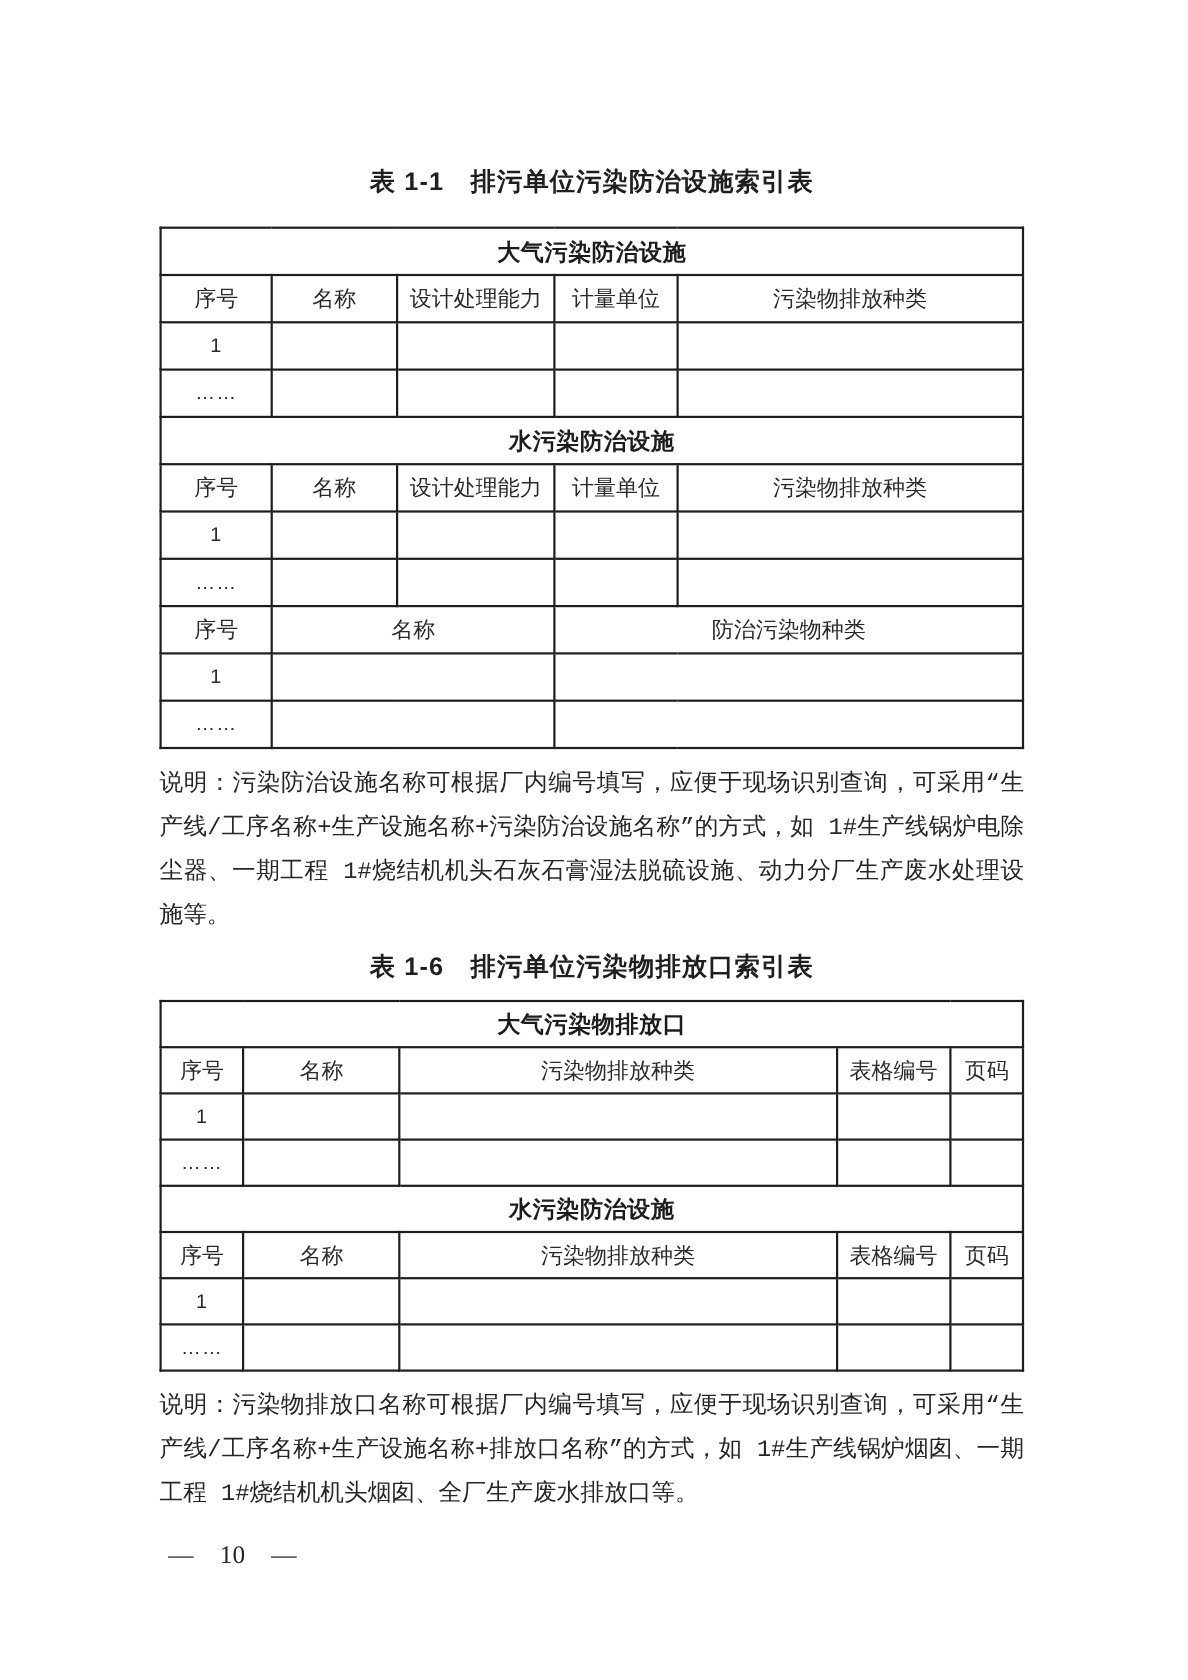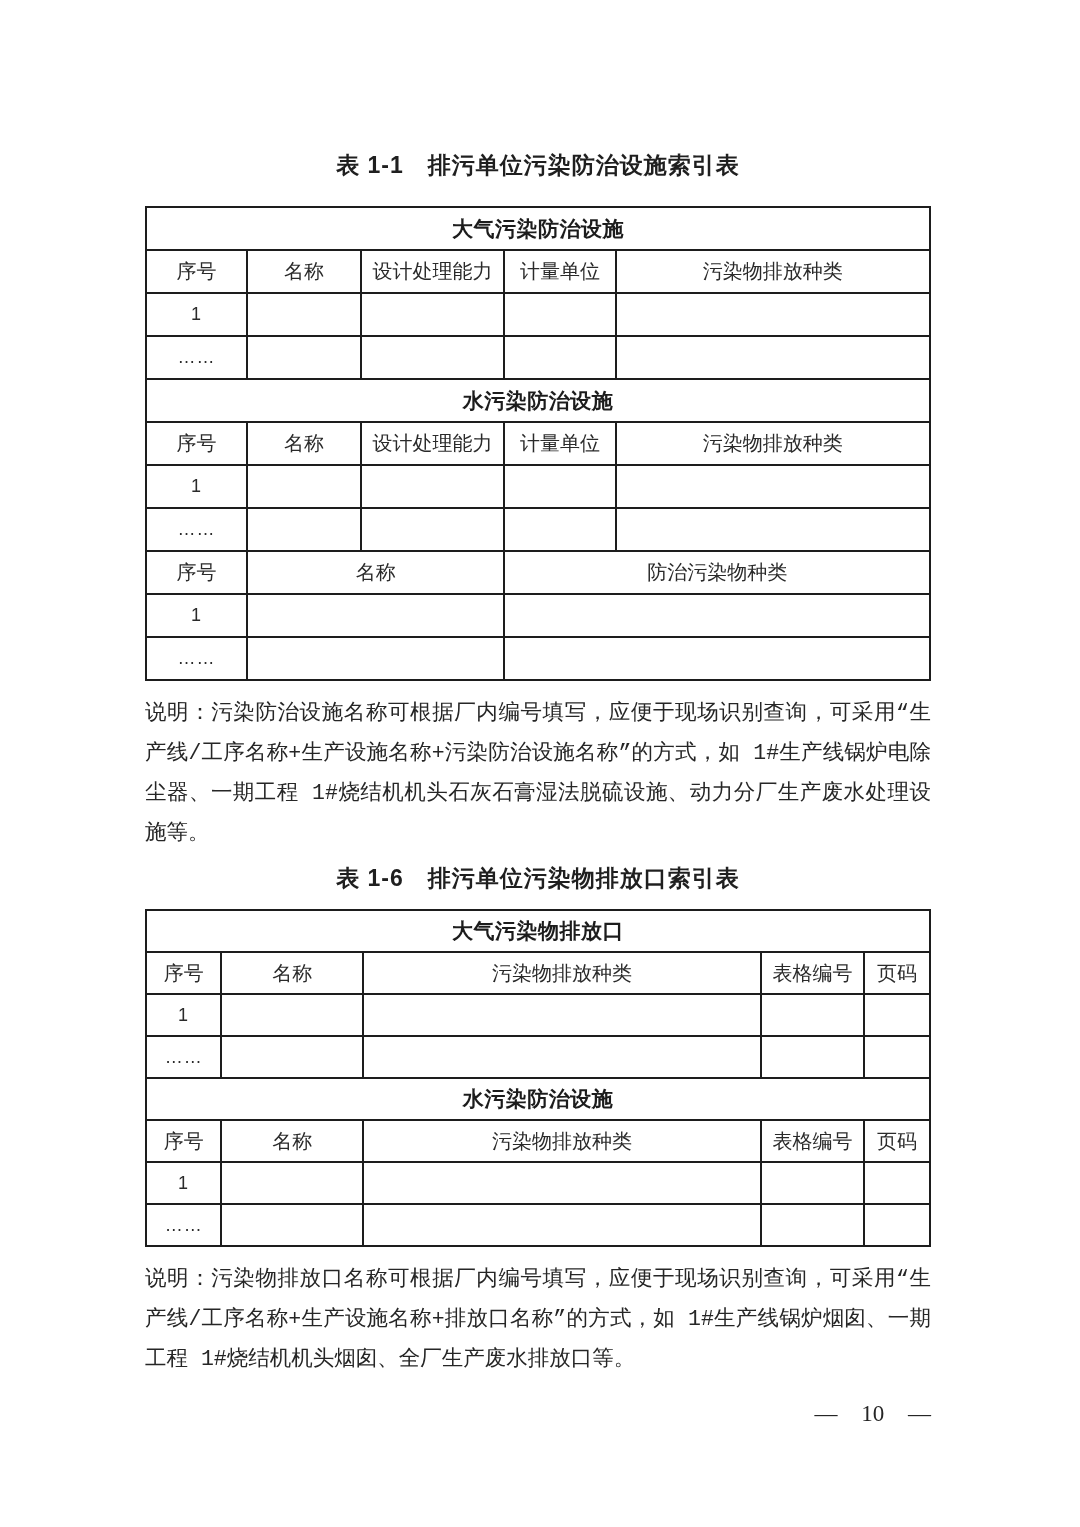--- a/index.html
+++ b/index.html
@@ -63,21 +63,20 @@
   .note-15 { margin-bottom: 10px; }
   .note-16 { margin-bottom: 14px; }
   .t16 { margin-top: 16px; padding-left: 13px; }
   .page-number {
     font-family: "Liberation Serif", serif;
     font-size: 23px;
     color: #262626;
     margin-top: 22px;
     margin-left: 8px;
     word-spacing: 18px;
-    text-align: right;
   }
 </style>
 </head>
 <body>
 
 <div class="page">
 
   <h2 class="tbl-title title-15">表 1-1　排污单位污染防治设施索引表</h2>
 
   <table class="t15">

